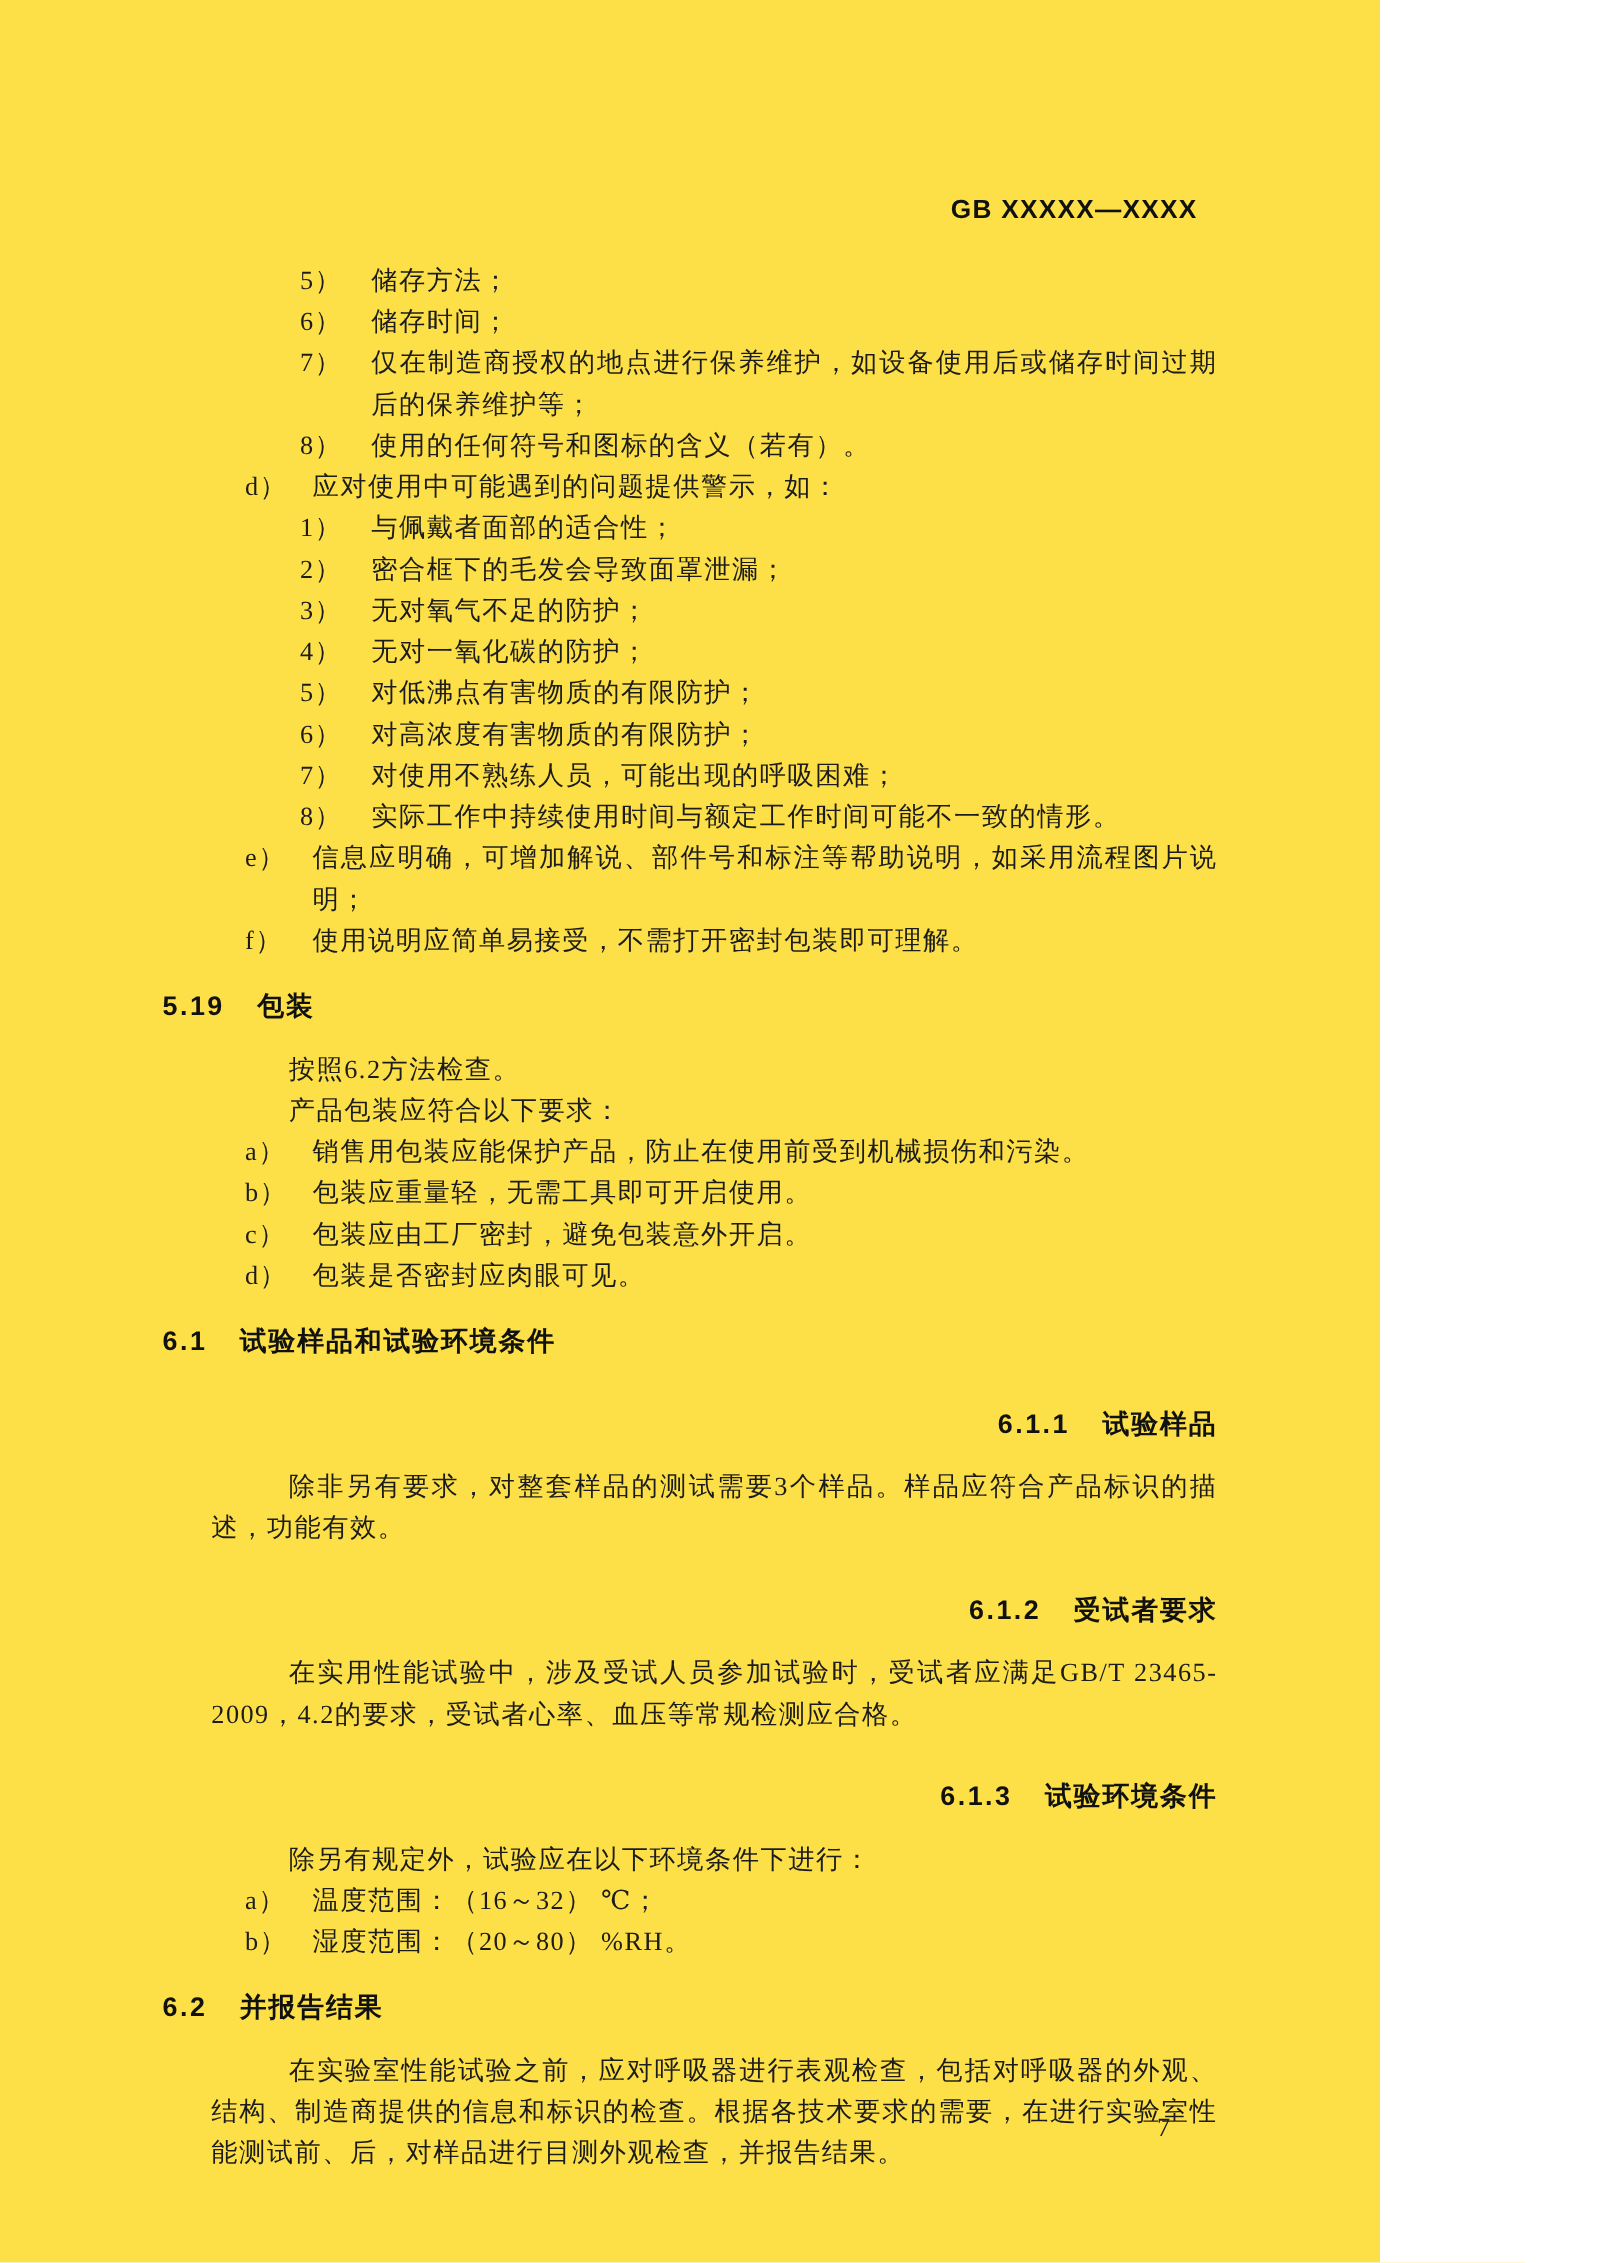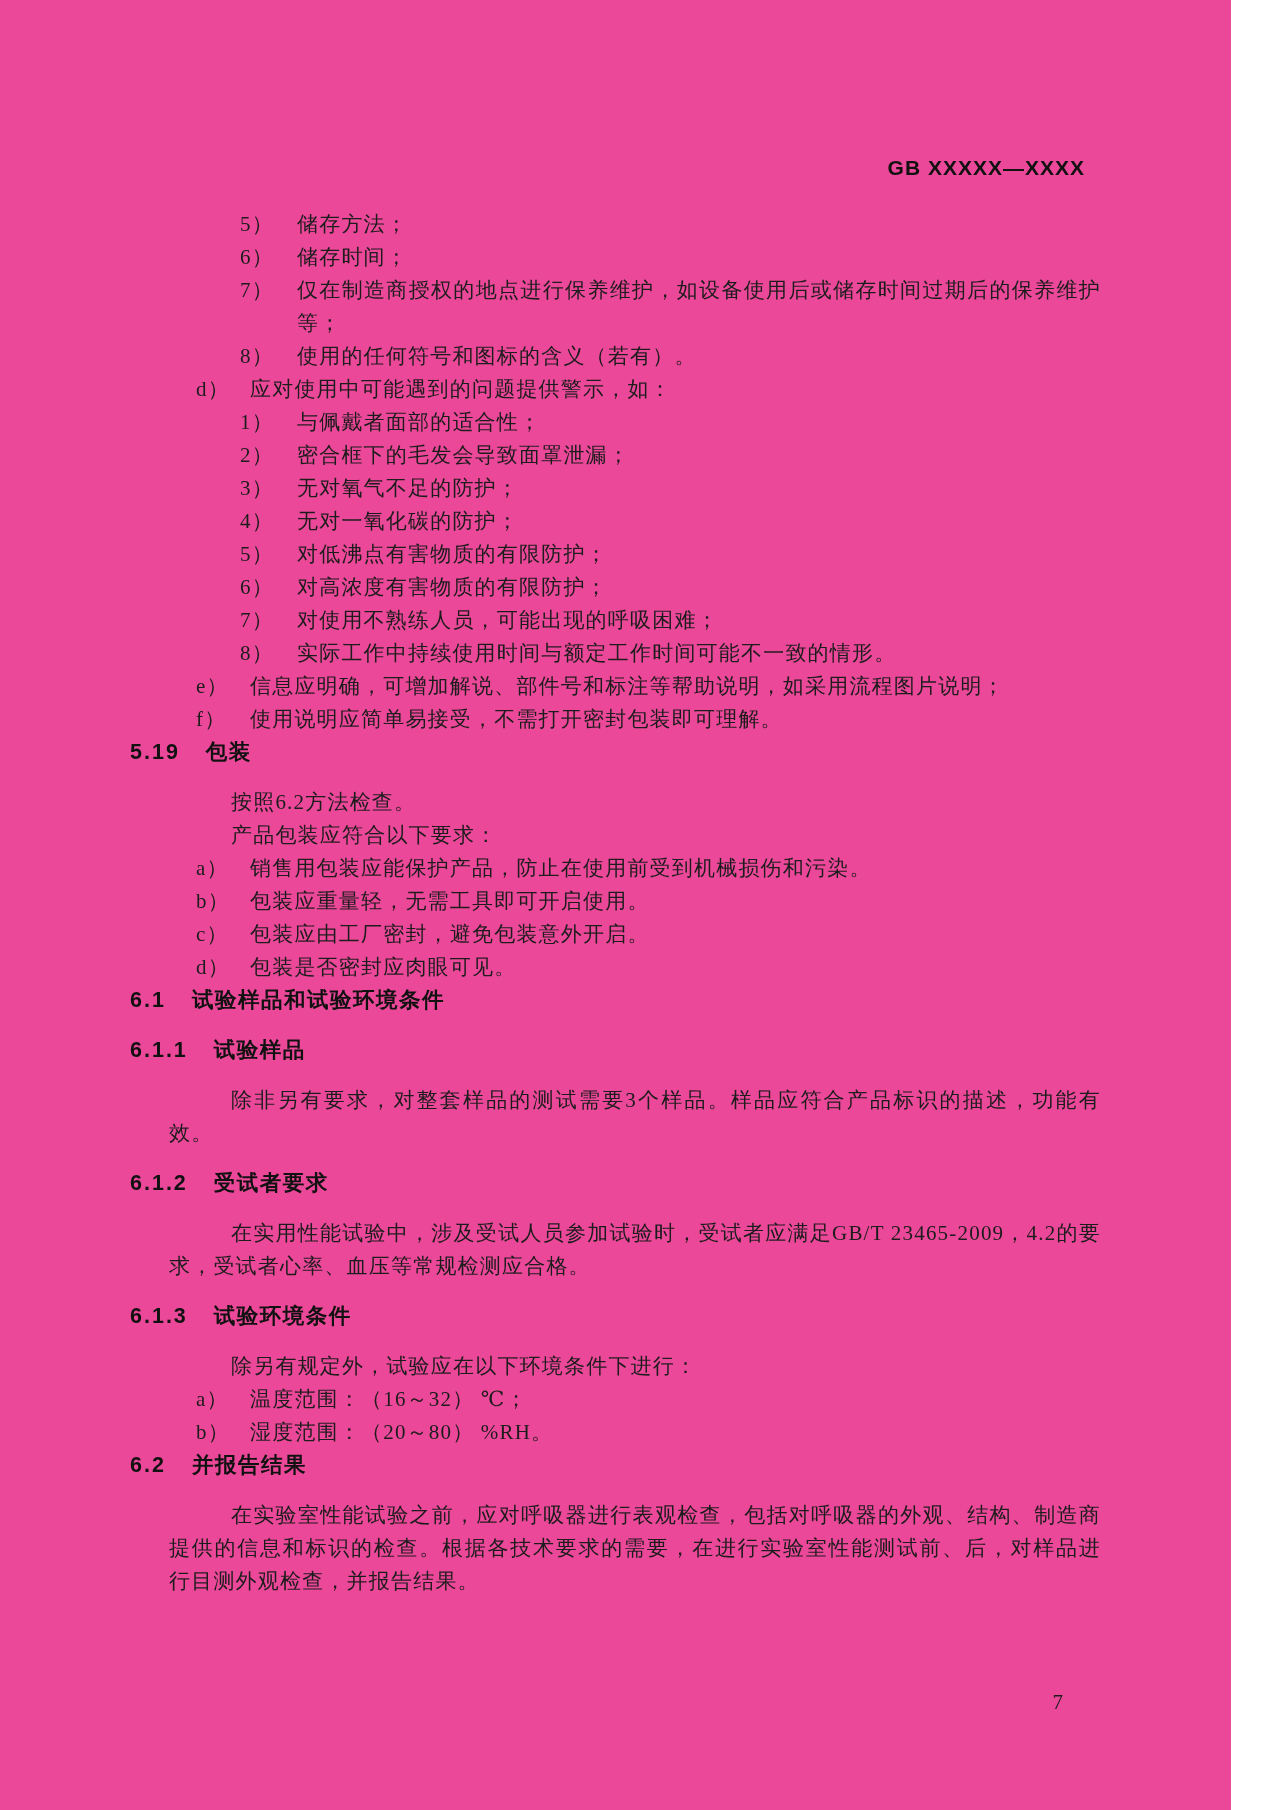--- a/index.html
+++ b/index.html
@@ -3,22 +3,22 @@
 <meta charset="utf-8">
 <style>
   html, body {
     margin: 0; padding: 0;
     width: 1280px; height: 1810px;
     background: #ffffff;
     overflow: hidden;
   }
   .page {
     position: relative;
-    width: 1231px; height: 1810px;
-    background: #ec4899;
+    width: 1104px; height: 1810px;
+    background: #fde047;
     color: #1c1c1c;
     font-family: "Liberation Serif", "DejaVu Serif", serif;
   }
   .doc-header {
     position: absolute;
     top: 156px; right: 146px;
     font-family: "Liberation Sans", "DejaVu Sans", sans-serif;
     font-weight: bold;
     font-size: 21px;
     letter-spacing: 1px;
@@ -48,22 +48,22 @@
     font-family: "Liberation Sans", "DejaVu Sans", sans-serif;
     font-weight: bold;
     font-size: 21.5px;
     line-height: 33px;
     letter-spacing: 1.5px;
     color: #111;
     margin: 0 0 17px 0;
   }
   .heading .h-num { letter-spacing: 2px; margin-right: 26px; }
   .h1 { margin-top: 40px; }
-  .h2 { }
-  .h3 { margin-top: 17px; }
+  .h2 { margin-top: 20px; }
+  .h3 { margin-top: 33px; text-align: right; }
   .h1 + .h2 { margin-top: 36px; }
   .page-number {
     position: absolute;
     top: 1690px; right: 168px;
     font-size: 21px;
     font-family: "Liberation Serif", "DejaVu Serif", serif;
   }
 </style>
 </head>
 <body>

